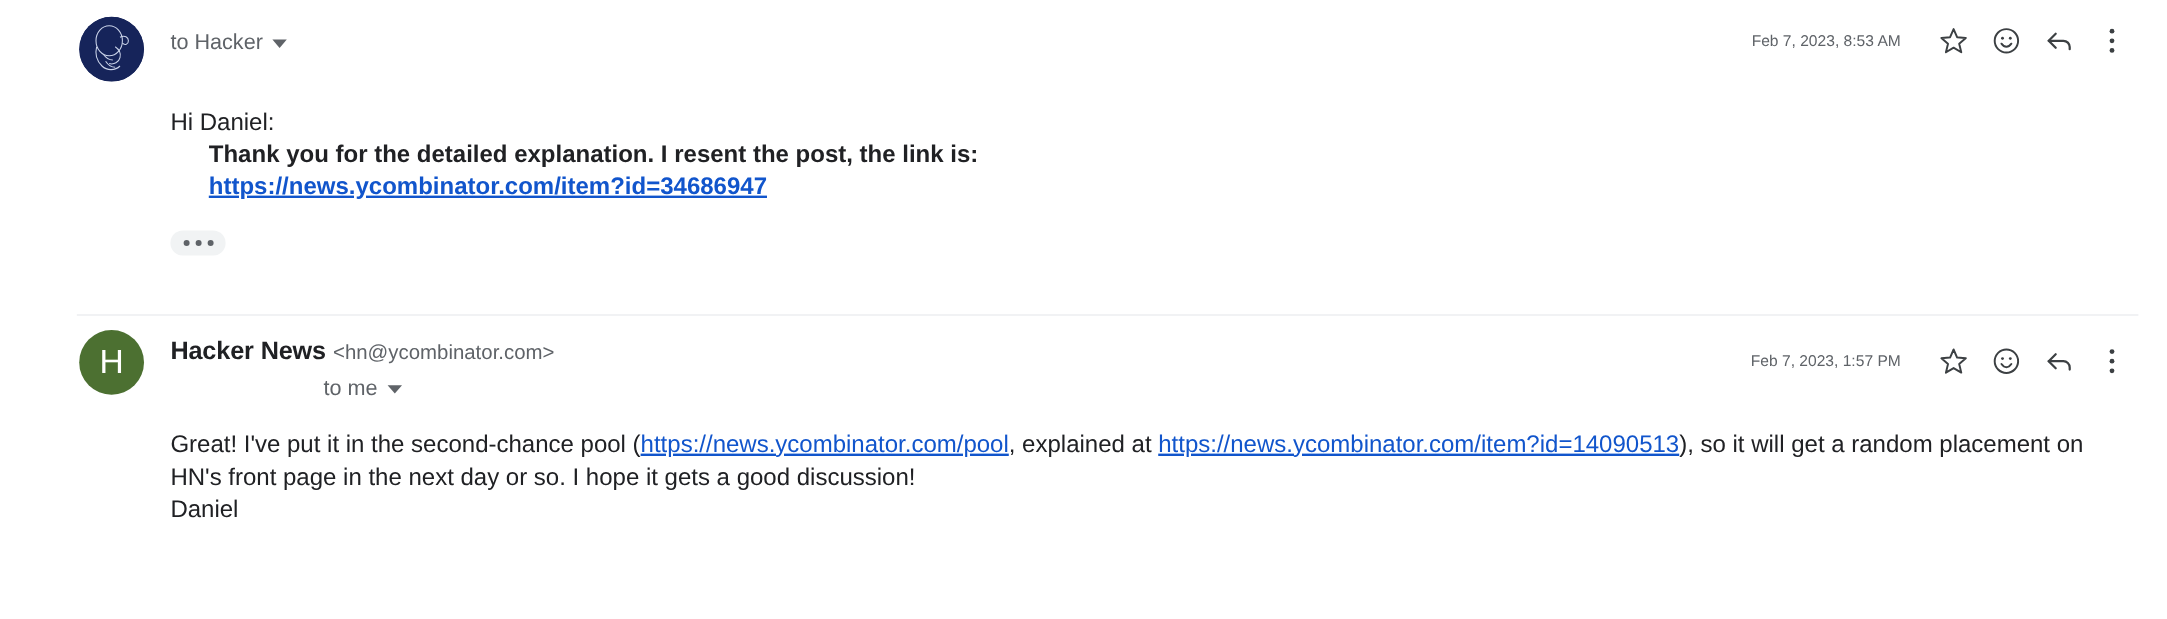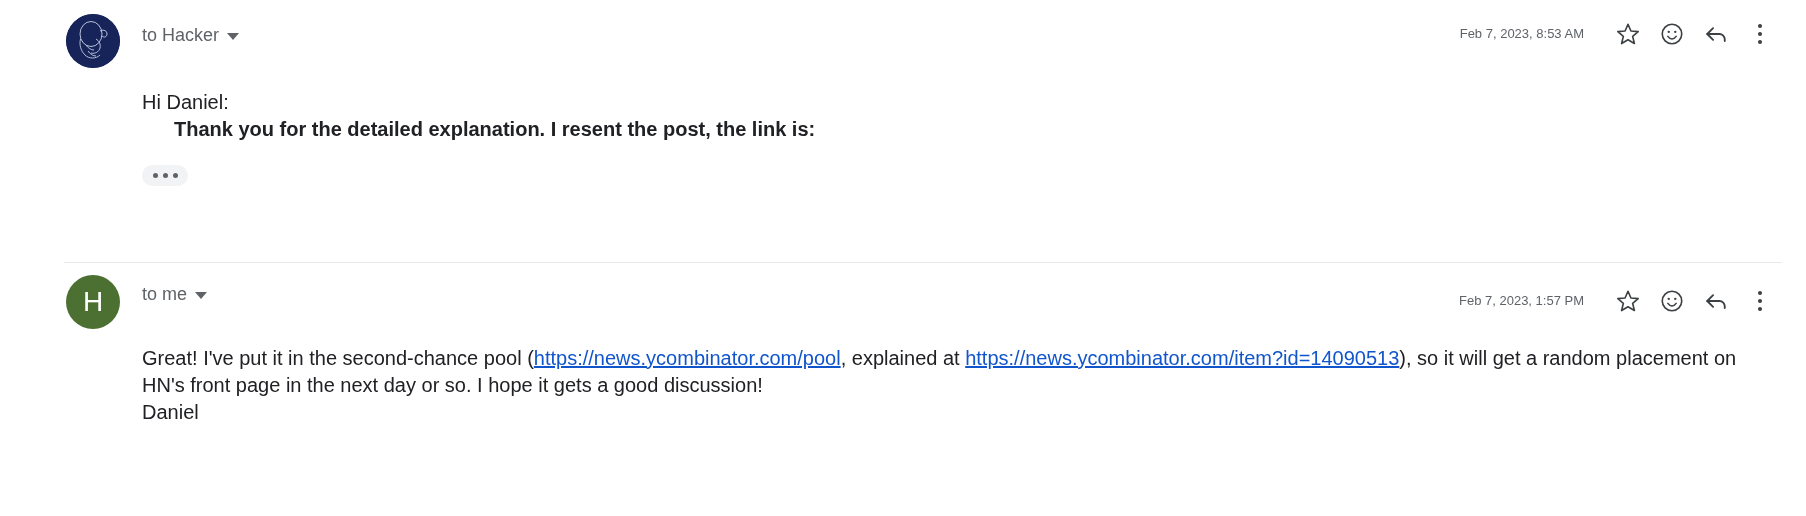--- a/index.html
+++ b/index.html
@@ -246,37 +246,44 @@
           </span>
         </span>
       </div>
     </div>
 
     <div class="body body-one">
       <p>Hi Daniel:</p>
       <p class="indent">
         <span>Thank you for the detailed explanation. I resent the post, the link is:</span>
       </p>
+      <p class="indent">
+        <a class="link" href="#" title="https://news.ycombinator.com/item?id=34686947">https://news.ycombinator.com/item?id=34686947</a>
+      </p>
     </div>
 
     <div class="trimmed" title="Show trimmed content">
       <i></i>
         <i></i>
         <i></i>
     </div>
   </div>
 
   <hr class="divider">
 
   <div class="message msg-two">
 
     <div class="avatar avatar-letter">H</div>
 
     <div class="hdr">
       <div class="hdr-left">
+        <div class="sender-line">
+          <span class="sender-name">Hacker News</span>
+          <span class="sender-email">&lt;hn@ycombinator.com&gt;</span>
+        </div>
         <div class="recipient-line under">
           <span>to me</span>
           <span class="caret"></span>
         </div>
       </div>
 
       <div class="hdr-right">
         <span class="date">Feb 7, 2023, 1:57 PM</span>
 
         <span class="icon-btn">

